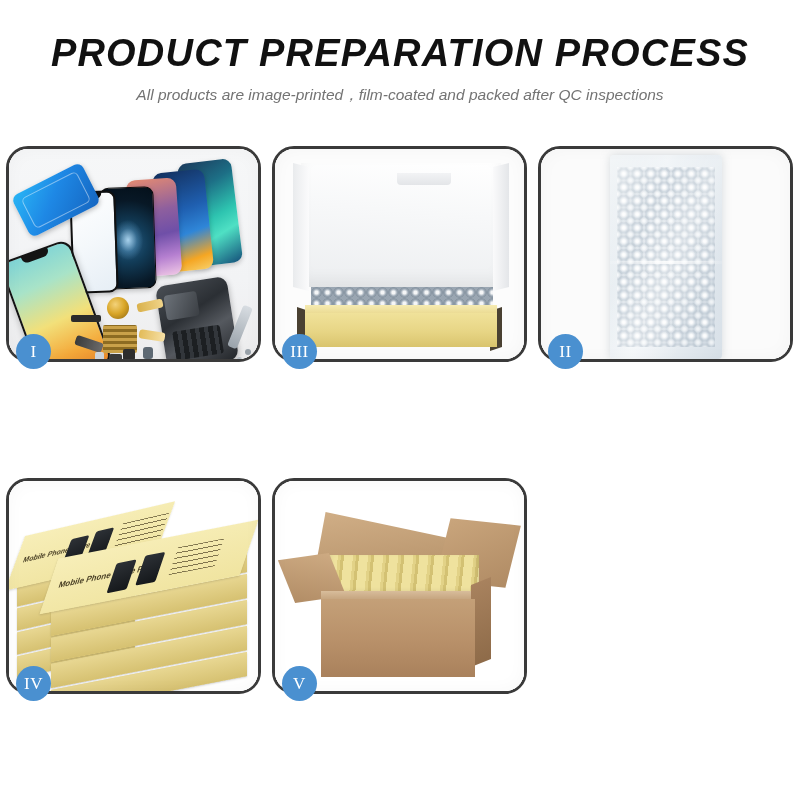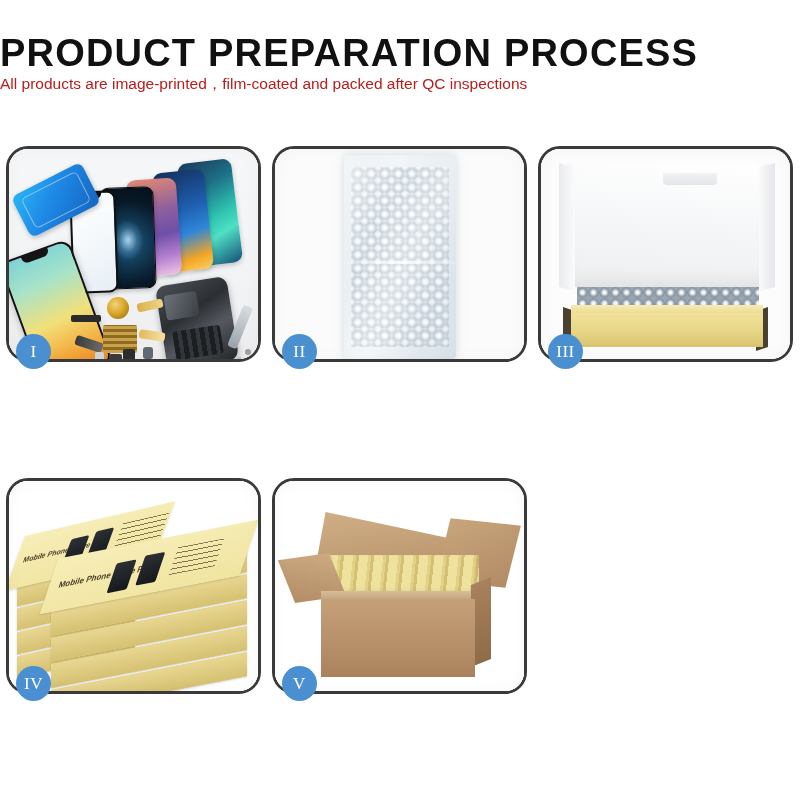--- a/index.html
+++ b/index.html
@@ -21,36 +21,38 @@
     height: 800px;
     background: #ffffff;
   }
 
   
   .header {
     position: absolute;
     top: 34px;
     left: 0;
     width: 800px;
+    text-align: center;
+    font-style: italic;
   }
   .title {
     font-family: "Liberation Sans", sans-serif;
     font-size: 38px;
     font-weight: 700;
     letter-spacing: 1.2px;
     color: #111111;
     line-height: 1.05;
     white-space: nowrap;
   }
   .subtitle {
-    margin-top: 0;
+    margin-top: 11px;
     font-family: "Liberation Sans", sans-serif;
     font-size: 15.5px;
     font-weight: 400;
-    color: #b91c1c;
+    color: #737373;
     white-space: nowrap;
   }
 
   
   .grid {
     position: absolute;
     top: 146px;
     left: 6px;
     width: 788px;
     display: grid;
@@ -504,50 +506,50 @@
         <div class="part part-sq3"></div>
         <div class="part part-sq4"></div>
         <div class="part part-tool"></div>
         <div class="part part-screw1"></div>
         <div class="part part-screw2"></div>
         <div class="panel-shadow"></div>
       </div>
       <div class="badge">I</div>
     </div>
 
-    <div class="panel p2">
-      <div class="panel-inner">
-        <div class="backdrop"></div>
-        <div class="bubble-pouch">
-          <div class="bubbles"></div>
-          <div class="bubbles2"></div>
-          <div class="pouch-seam"></div>
-          <div class="pouch-sheen"></div>
-        </div>
-        <div class="panel-shadow"></div>
-      </div>
-      <div class="badge">II</div>
-    </div>
-
     <div class="panel p3">
       <div class="panel-inner">
         <div class="backdrop"></div>
         <div class="mailer-lid">
           <div class="mailer-tab"></div>
         </div>
         <div class="mailer-inner-bubble"></div>
         <div class="mailer-base-left"></div>
         <div class="mailer-base-right"></div>
         <div class="mailer-base-top"></div>
         <div class="mailer-base-front"></div>
         <div class="panel-shadow"></div>
       </div>
       <div class="badge">III</div>
     </div>
 
+    <div class="panel p2">
+      <div class="panel-inner">
+        <div class="backdrop"></div>
+        <div class="bubble-pouch">
+          <div class="bubbles"></div>
+          <div class="bubbles2"></div>
+          <div class="pouch-seam"></div>
+          <div class="pouch-sheen"></div>
+        </div>
+        <div class="panel-shadow"></div>
+      </div>
+      <div class="badge">II</div>
+    </div>
+
     <div class="panel p4">
       <div class="panel-inner">
         <div class="backdrop"></div>
         <div class="stack">
           <div class="ybox cl cl5">
               <div class="ybox-side"></div>
             </div>
           <div class="ybox cl cl4">
               <div class="ybox-side"></div>
             </div>

